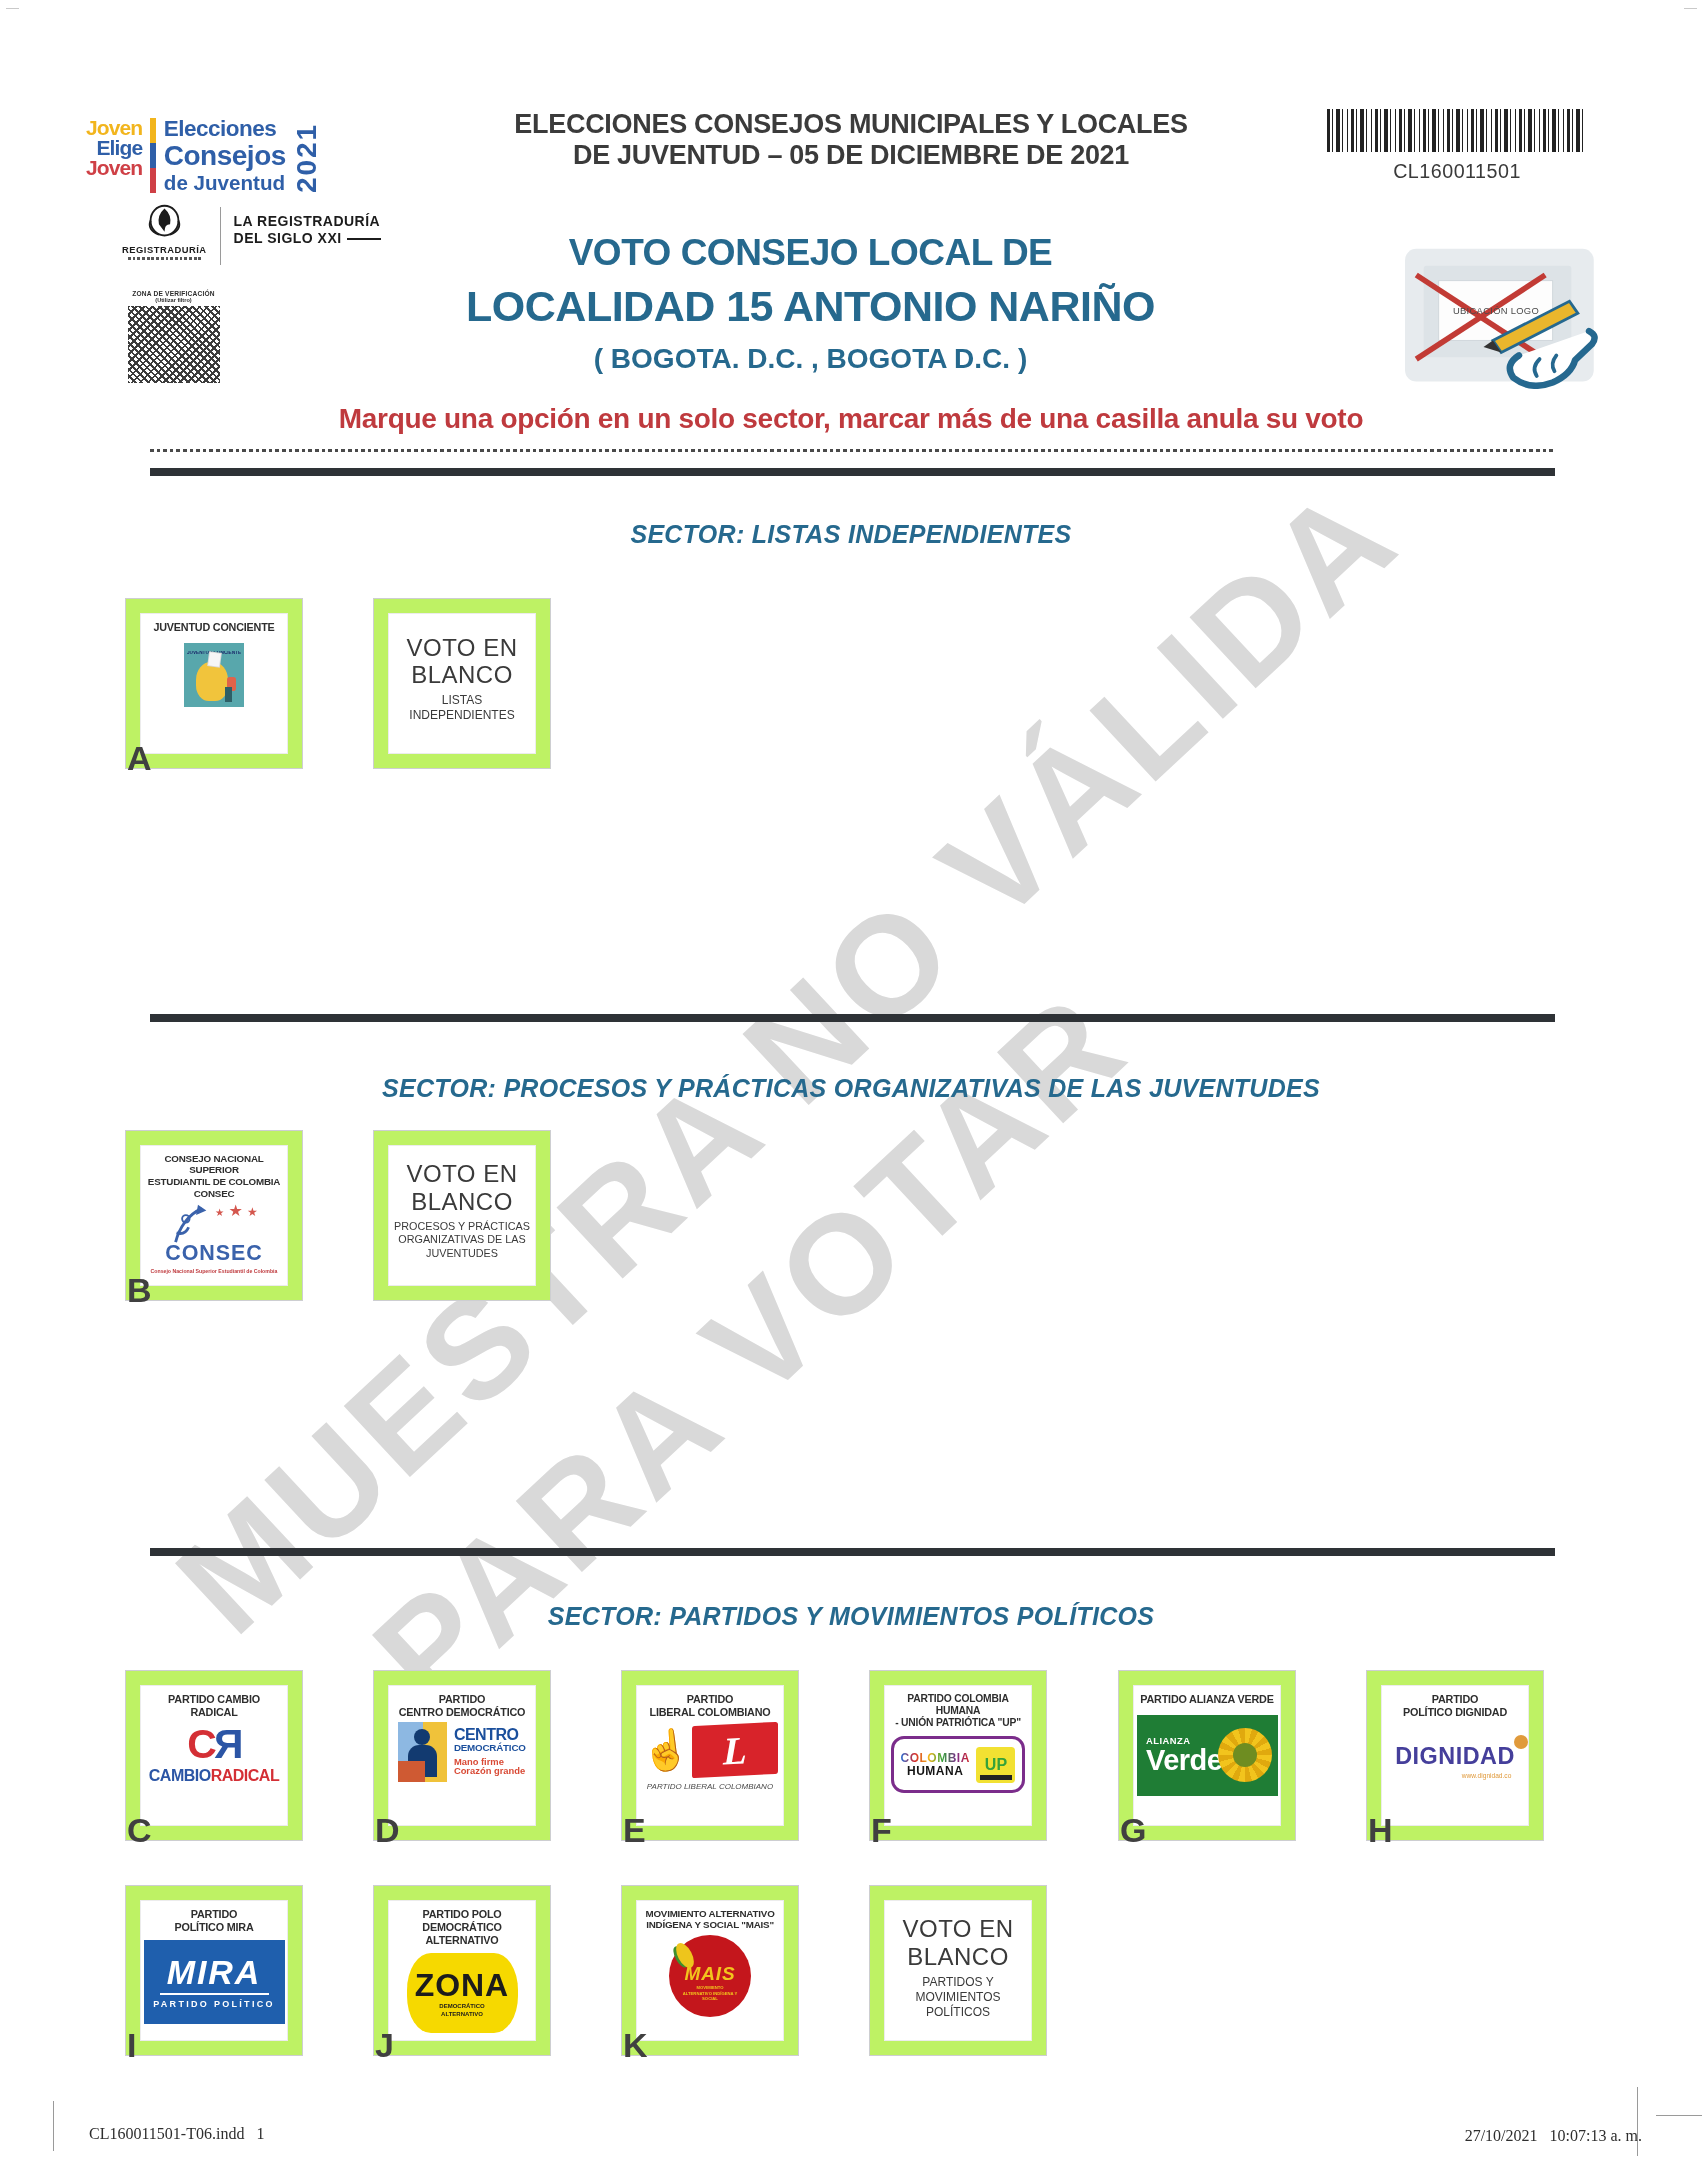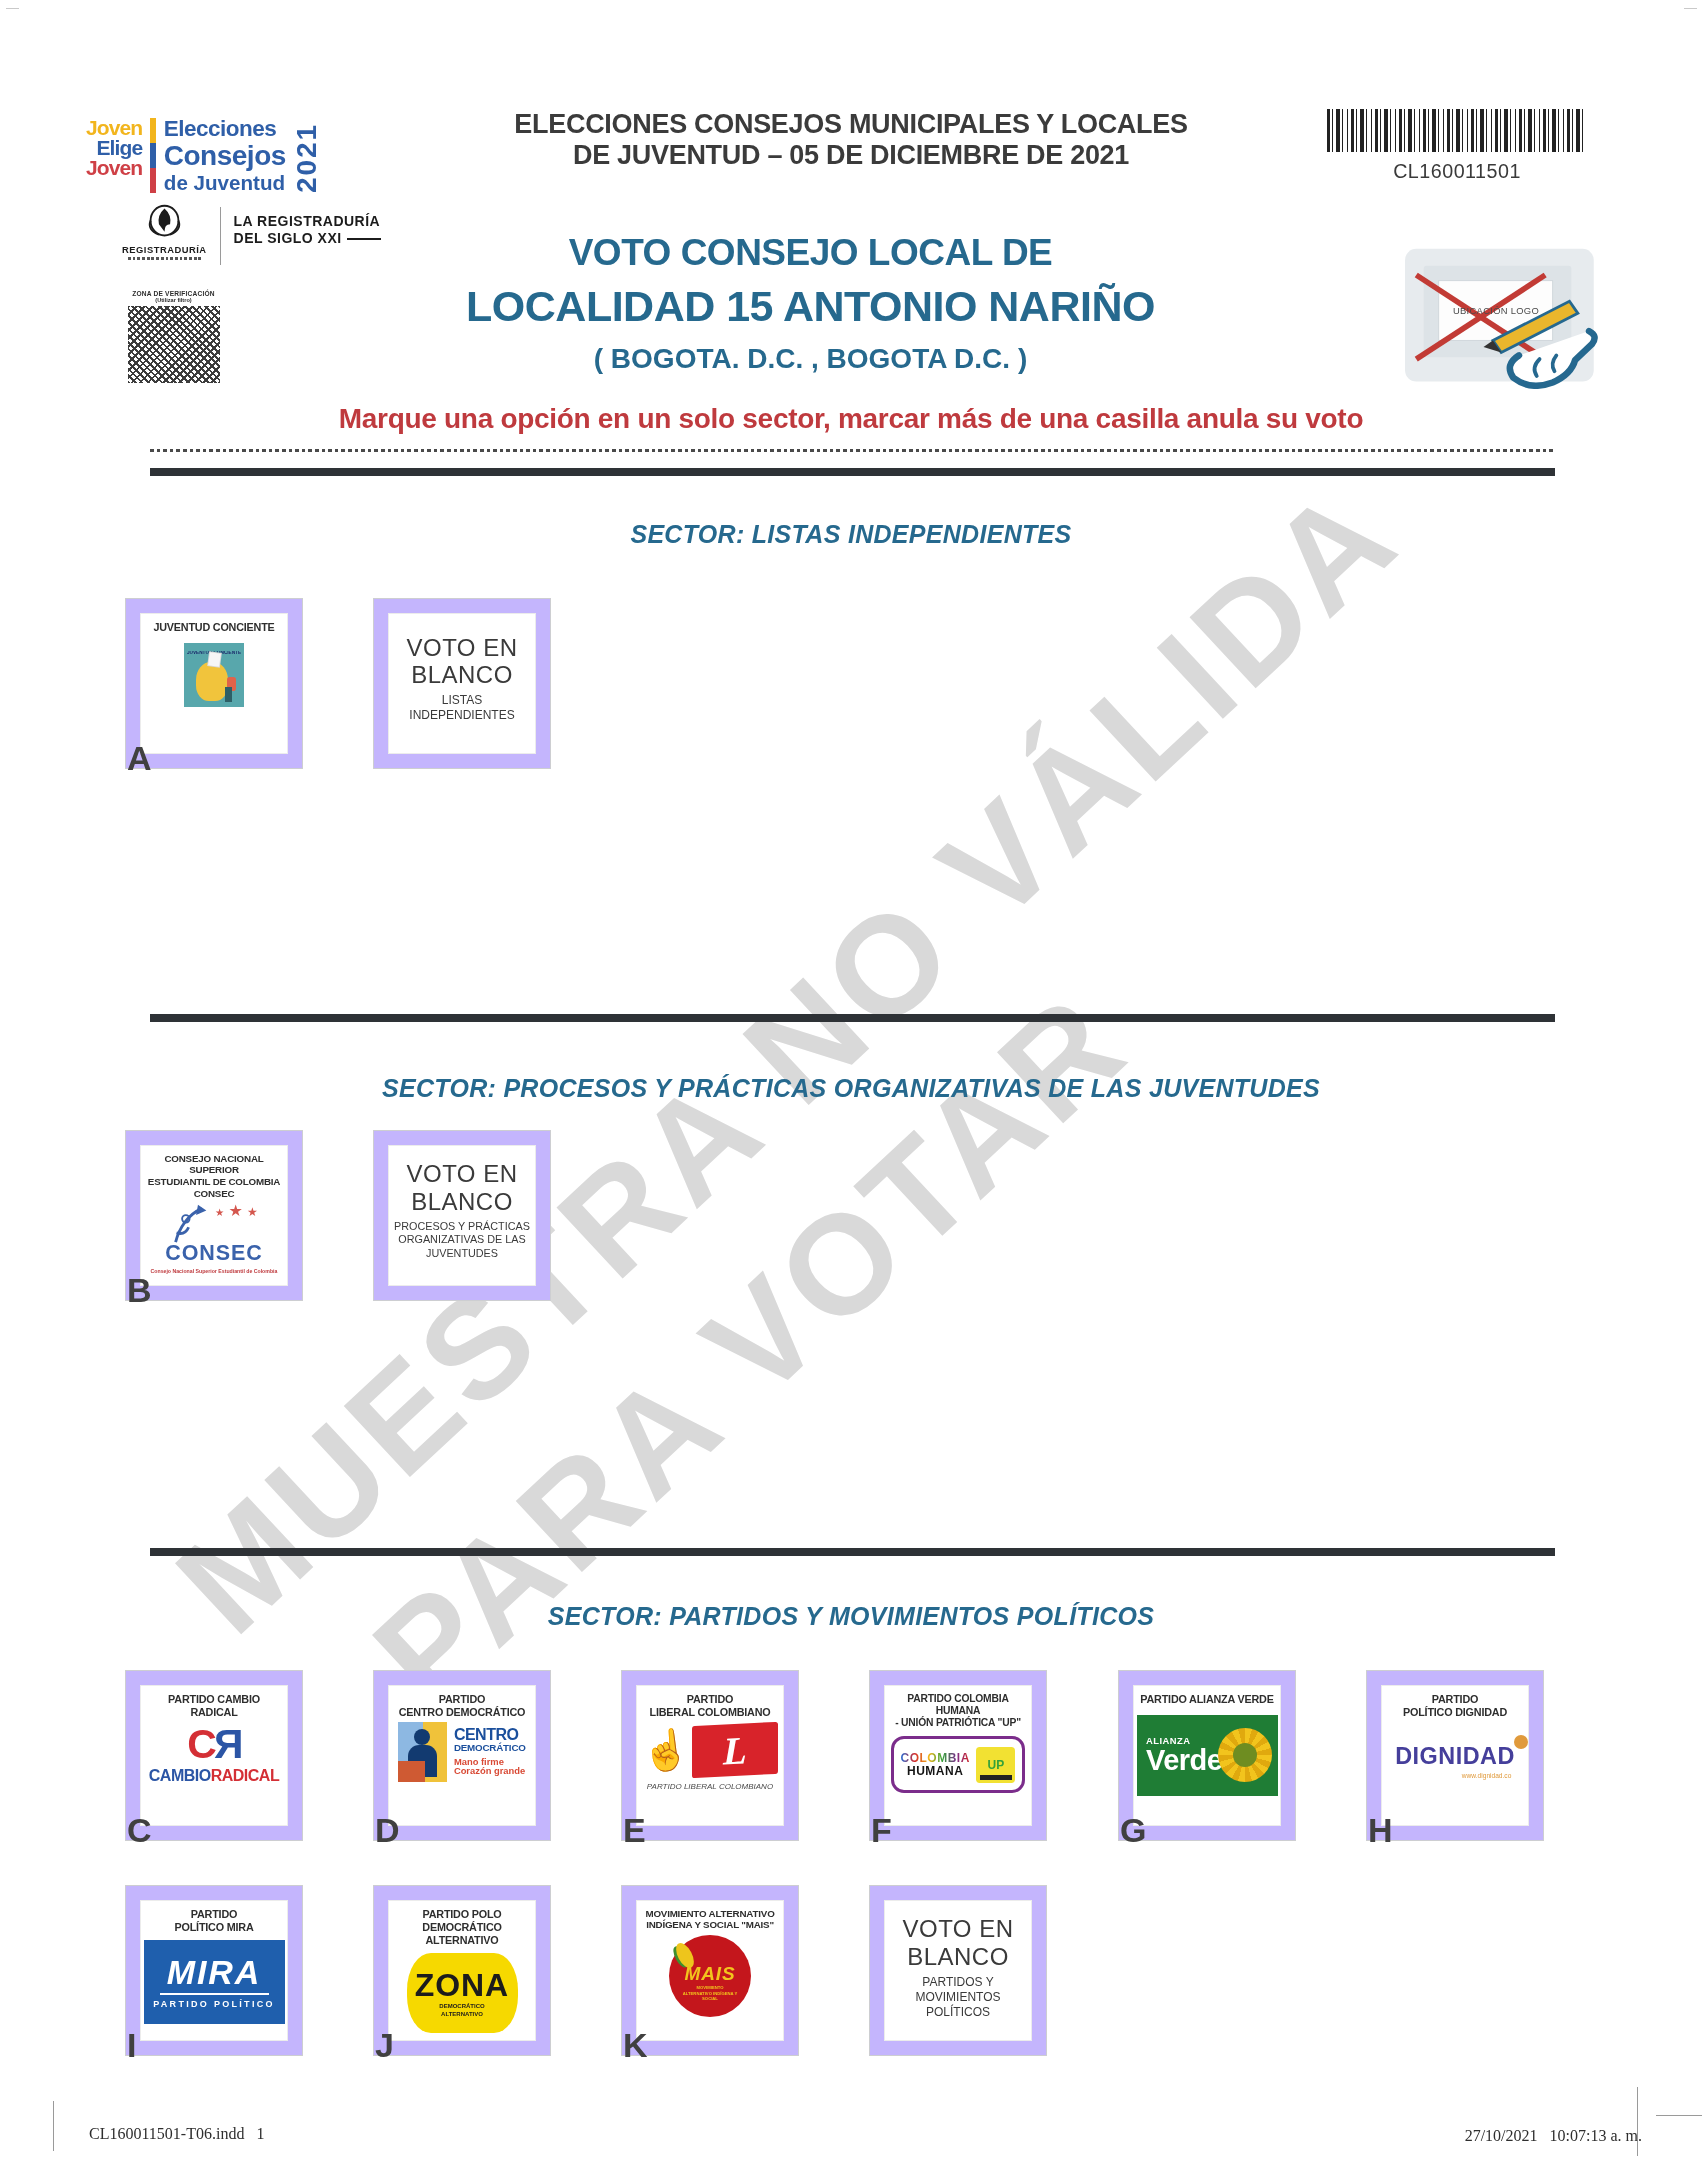--- a/index.html
+++ b/index.html
@@ -73,21 +73,21 @@
   .instruction{position:absolute;left:0;top:403px;width:1702px;text-align:center;
                font-weight:800;font-size:28px;color:#bf3a3e;letter-spacing:-0.3px;}
   .microline{position:absolute;left:150px;top:449px;width:1405px;height:2.8px;
              background:repeating-linear-gradient(90deg,#4a4a4a 0 3.7px,transparent 3.7px 6.6px);}
   .rule{position:absolute;left:150px;width:1405px;height:7.5px;background:#2e3236;}
 
   .sector-heading{position:absolute;left:0;width:1702px;text-align:center;
                   font-style:italic;font-weight:800;font-size:25px;color:#26698e;letter-spacing:0.3px;}
 
   
-  .opt{position:absolute;width:178px;height:171px;background:#c4b5fd;
+  .opt{position:absolute;width:178px;height:171px;background:#bef264;
        border:0.9px solid #cdced1;box-sizing:border-box;}
   .opt-inner{position:absolute;left:14px;top:14px;right:14px;bottom:14px;background:#fff;
              border:0.9px solid #ececec;display:flex;flex-direction:column;align-items:center;
              padding:6.6px 3.7px;box-sizing:border-box;overflow:hidden;}
   .opt-title{font-weight:800;font-size:10.8px;line-height:1.2;color:#2e2e2e;text-align:center;
              white-space:pre-line;letter-spacing:-0.2px;}
   .opt-letter{position:absolute;left:0.9px;bottom:-6.6px;font-weight:800;font-size:34px;
               line-height:1;color:#404040;}
 
   .blank-title{font-weight:400;font-size:24px;line-height:1.15;color:#3a3a3a;text-align:center;
@@ -146,21 +146,21 @@
           gap:6.6px;margin-top:6.6px;}
   .ch-col{text-align:center;line-height:1.1;}
   .rainbow{font-weight:900;font-size:12px;letter-spacing:0.5px;color:#2a6cd4;}
   @supports ((-webkit-background-clip:text) or (background-clip:text)){
     .rainbow{background:linear-gradient(90deg,#2a6cd4,#d42a2a,#f2b519,#35a23a,#7b2d8b,#d42a2a);
              -webkit-background-clip:text;background-clip:text;color:transparent;}
   }
   .ch-humana{font-weight:900;font-size:12px;color:#141414;letter-spacing:0.5px;}
   .up-flag{width:39px;height:36px;background:#f2e132;border-radius:3.7px;position:relative;
            display:flex;align-items:center;justify-content:center;}
-  .up-word{font-weight:900;font-size:12px;color:#35a23a;}
+  .up-word{font-weight:900;font-size:16px;color:#35a23a;}
   .up-flag::after{content:"";position:absolute;left:3.7px;right:3.7px;bottom:2.8px;height:4.7px;background:#222;}
 
   
   .verde-box{width:141px;height:81px;background:#1f7d35;position:relative;margin-top:9.4px;
              display:flex;flex-direction:column;justify-content:center;padding-left:9.4px;box-sizing:border-box;}
   .verde-t1{font-weight:800;font-size:9.4px;color:#fff;letter-spacing:0.5px;}
   .verde-t2{font-weight:800;font-size:29px;color:#fff;line-height:1;letter-spacing:-0.5px;}
   .sunflower{position:absolute;right:5.6px;top:13px;width:54px;height:54px;border-radius:50%;
              background:repeating-conic-gradient(#f2c41d 0 15deg,#e0a90e 15deg 30deg);}
   .sunflower::after{content:"";position:absolute;left:15px;top:15px;width:24px;height:24px;

